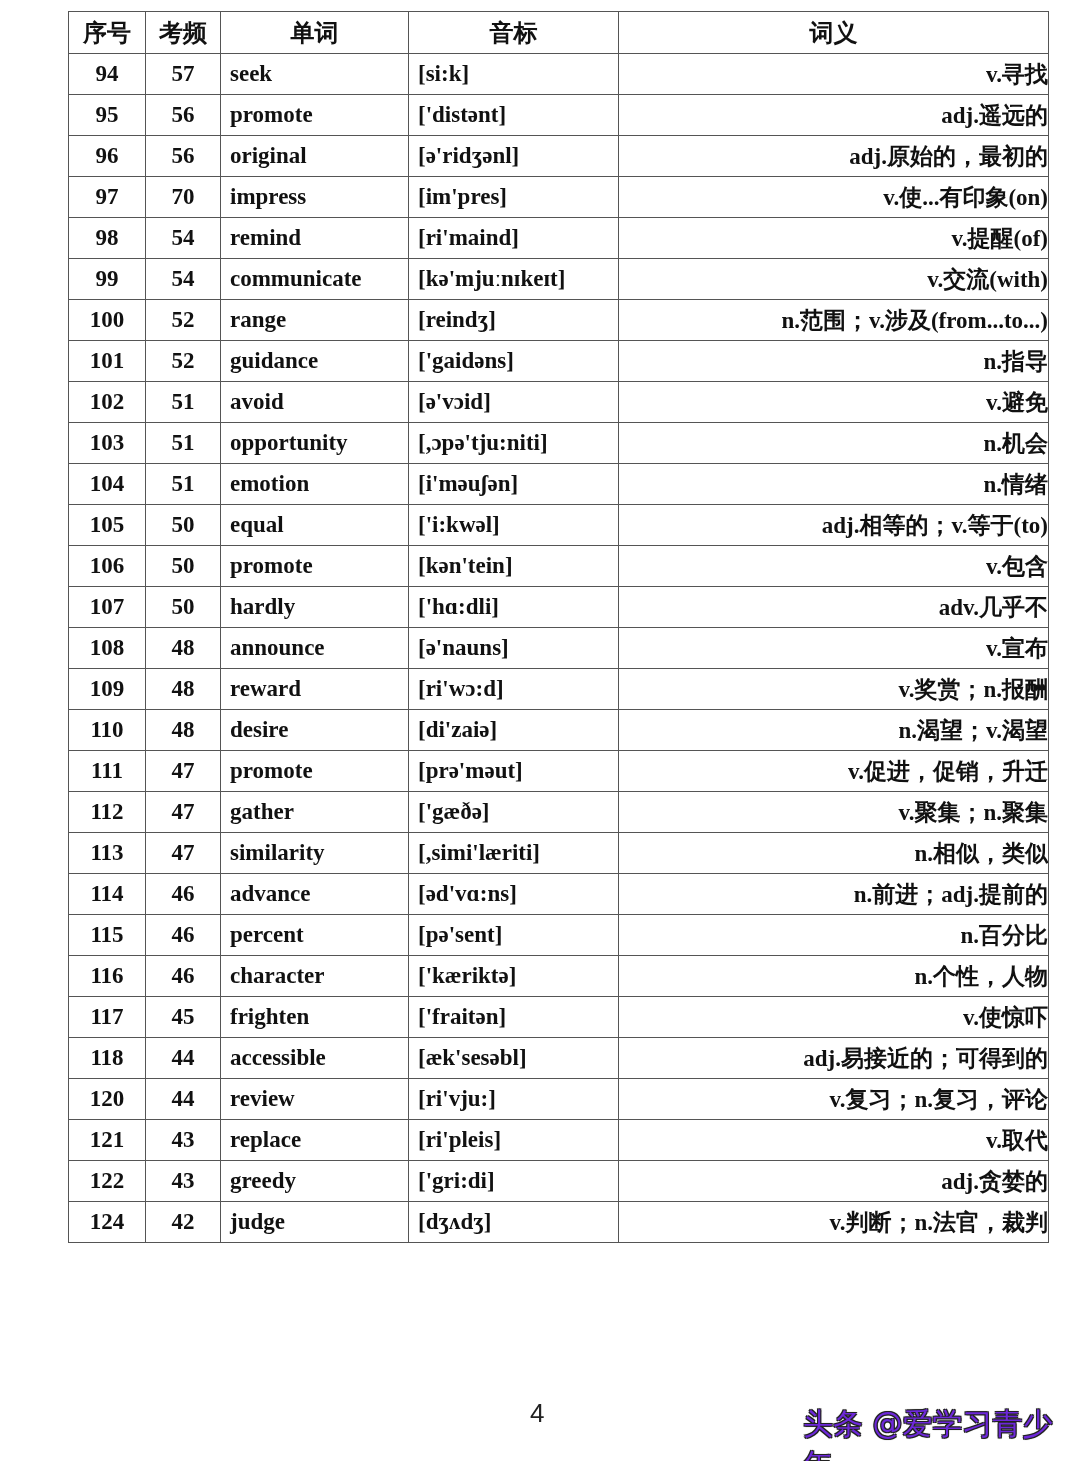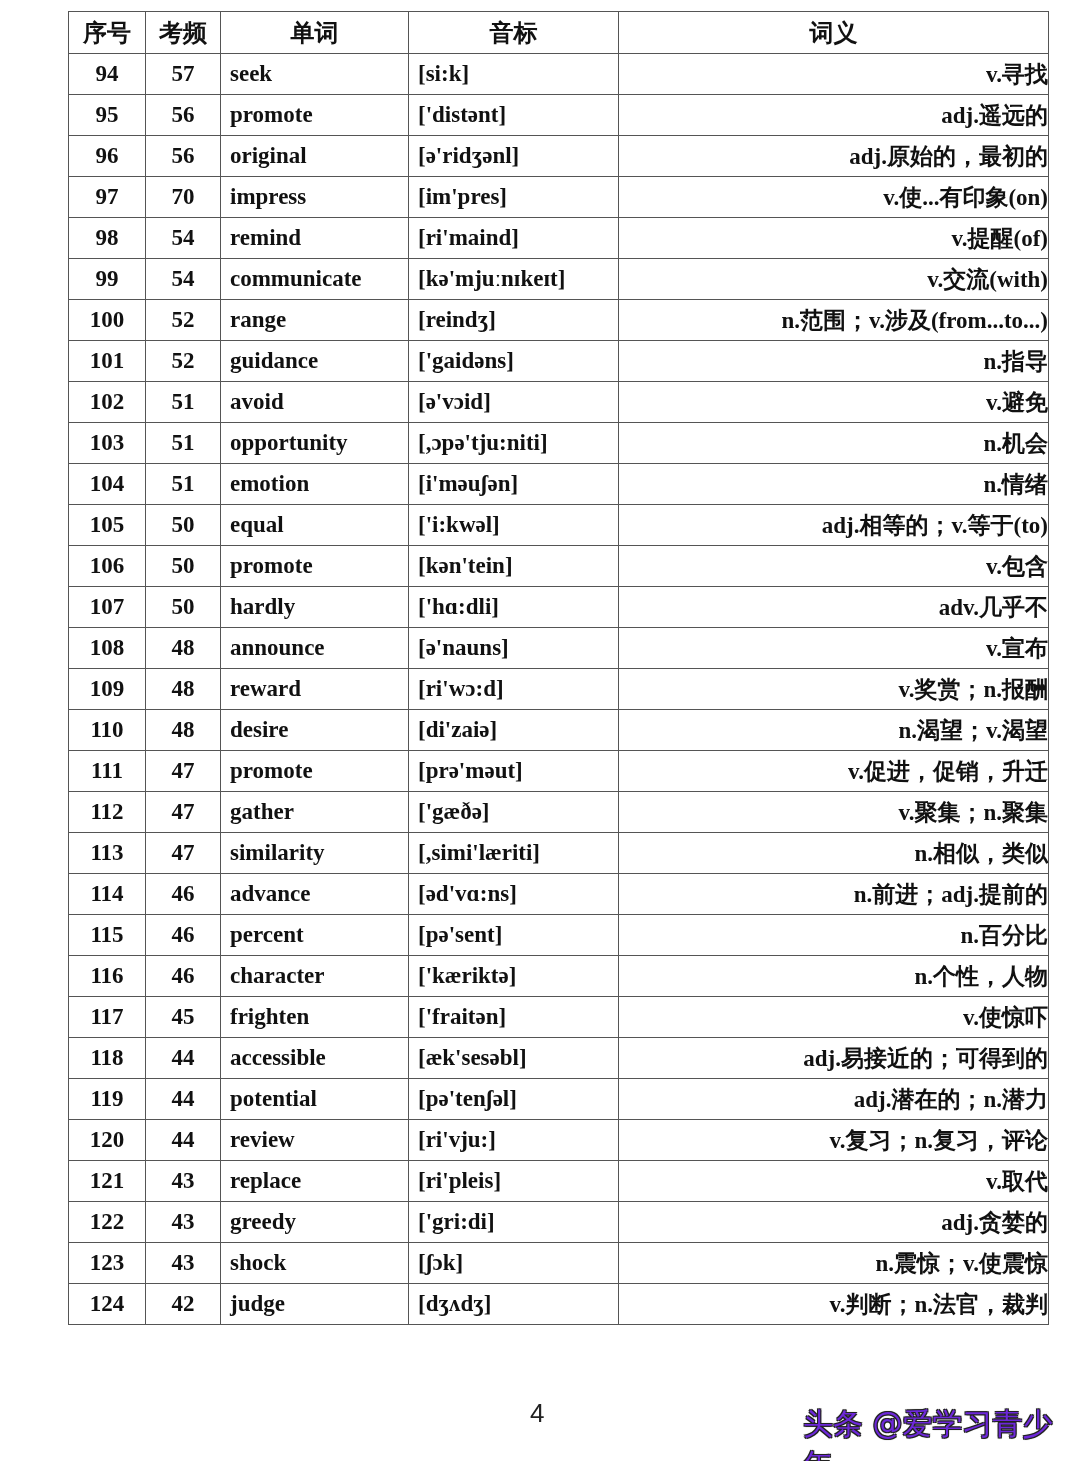--- a/index.html
+++ b/index.html
@@ -206,53 +206,39 @@
         <td class="c-mean">v.使惊吓</td>
       </tr>
       <tr>
         <td class="c-idx">118</td>
         <td class="c-freq">44</td>
         <td class="c-word">accessible</td>
         <td class="c-ipa"><span>[æk'sesəbl]</span></td>
         <td class="c-mean">adj.易接近的；可得到的</td>
       </tr>
       <tr>
-        <td class="c-idx">119</td>
-        <td class="c-freq">44</td>
-        <td class="c-word">potential</td>
-        <td class="c-ipa"><span>[pə'tenʃəl]</span></td>
-        <td class="c-mean">adj.潜在的；n.潜力</td>
-      </tr>
-      <tr>
         <td class="c-idx">120</td>
         <td class="c-freq">44</td>
         <td class="c-word">review</td>
         <td class="c-ipa"><span>[ri'vju:]</span></td>
         <td class="c-mean">v.复习；n.复习，评论</td>
       </tr>
       <tr>
         <td class="c-idx">121</td>
         <td class="c-freq">43</td>
         <td class="c-word">replace</td>
         <td class="c-ipa"><span>[ri'pleis]</span></td>
         <td class="c-mean">v.取代</td>
       </tr>
       <tr>
         <td class="c-idx">122</td>
         <td class="c-freq">43</td>
         <td class="c-word">greedy</td>
         <td class="c-ipa"><span>['gri:di]</span></td>
         <td class="c-mean">adj.贪婪的</td>
-      </tr>
-      <tr>
-        <td class="c-idx">123</td>
-        <td class="c-freq">43</td>
-        <td class="c-word">shock</td>
-        <td class="c-ipa"><span>[ʃɔk]</span></td>
-        <td class="c-mean">n.震惊；v.使震惊</td>
       </tr>
       <tr>
         <td class="c-idx">124</td>
         <td class="c-freq">42</td>
         <td class="c-word">judge</td>
         <td class="c-ipa"><span>[dʒʌdʒ]</span></td>
         <td class="c-mean">v.判断；n.法官，裁判</td>
       </tr>
     </tbody>
 </table>

